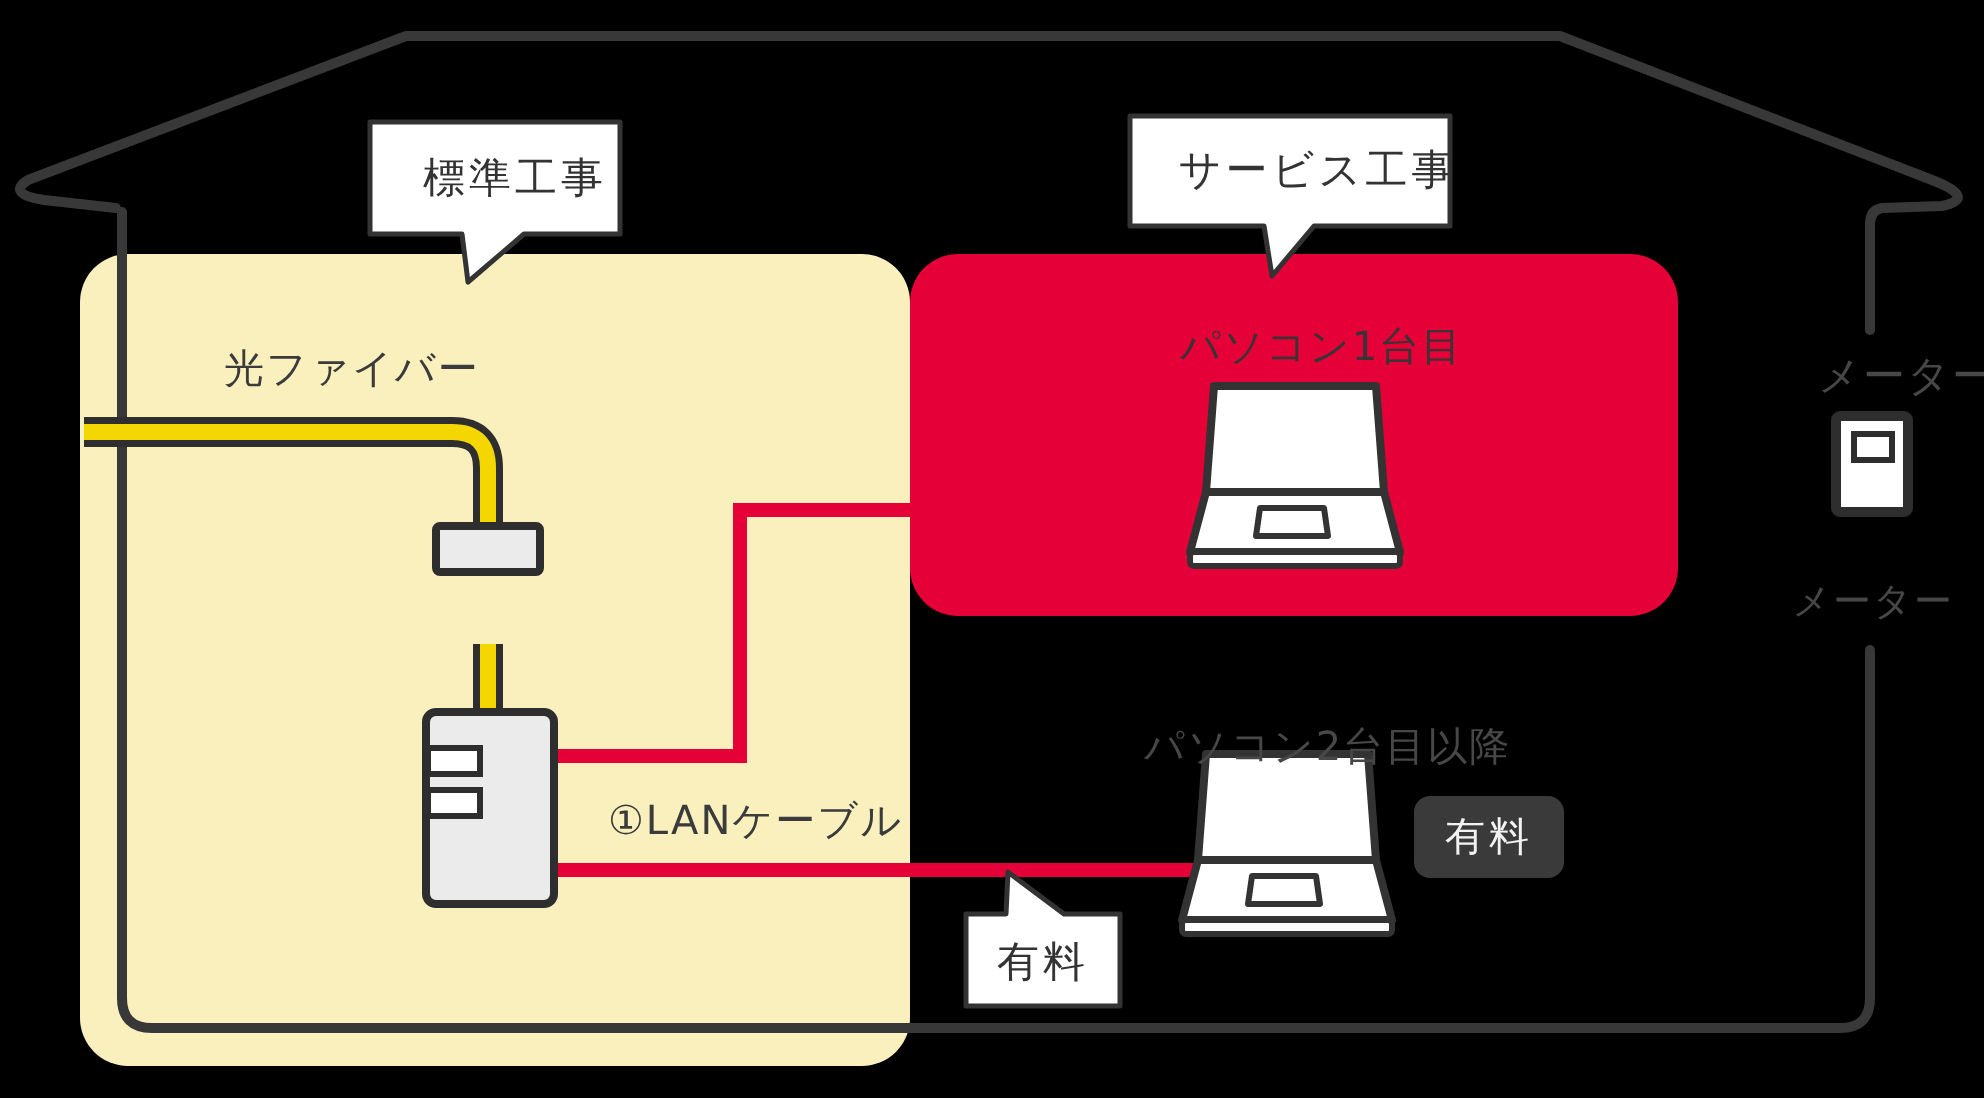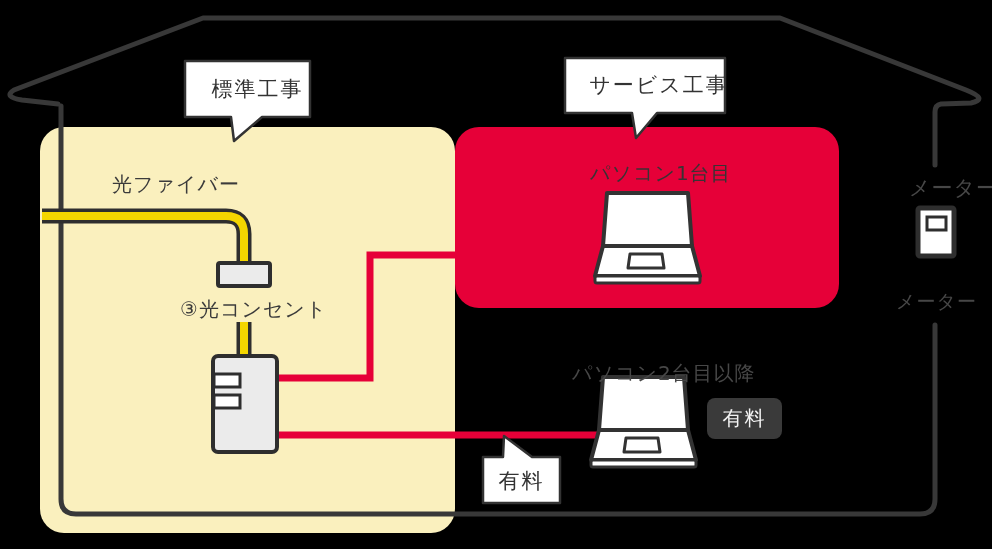--- a/index.html
+++ b/index.html
@@ -80,21 +80,21 @@
     </g>
 
     <g fill="#FFFFFF" stroke="#333333" stroke-width="2.5" stroke-linejoin="round">
       <path d="M185,61 L310,61 L310,117 L262,117 L234,141 L231,117 L185,117 Z"></path>
       <path d="M565,58 L725,58 L725,113 L657,113 L636,138 L632,113 L565,113 Z"></path>
       <path d="M483,457 L503,457 L504,436 L532,457 L560,457 L560,503 L483,503 Z"></path>
     </g>
   </svg>
 
   <div class="lbl lbl-dark" id="lbl-fiber">光ファイバー</div>
-  <div class="lbl lbl-dark" id="lbl-outlet">③光コンセント</div>
+  <div class="lbl lbl-dark" id="lbl-lan">①LANケーブル</div>
   <div class="lbl" id="lbl-pc1">パソコン1台目</div>
   <div class="lbl lbl-onblack" id="lbl-pc2">パソコン2台目以降</div>
   <div class="lbl lbl-onblack" id="lbl-eodenki">メーター</div>
   <div class="lbl lbl-onblack" id="lbl-meter">
     <br>
     <span>メーター</span>
   </div>
 
   <div class="bubble-text" id="txt-standard">標準工事</div>
   <div class="bubble-text" id="txt-service">サービス工事</div>

